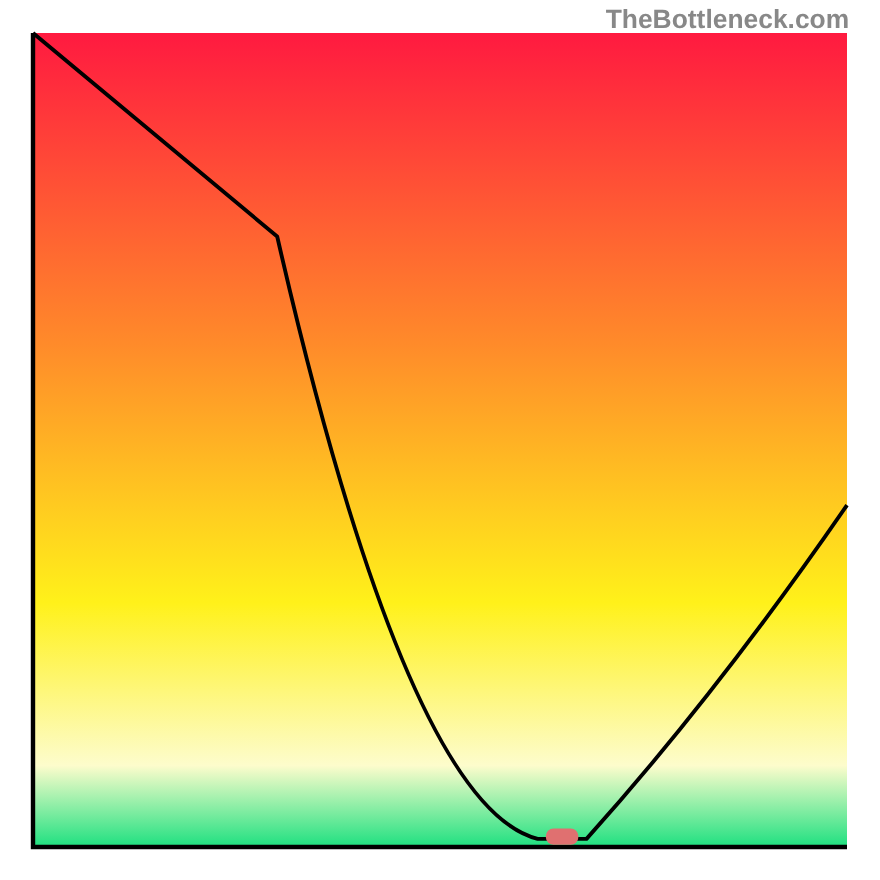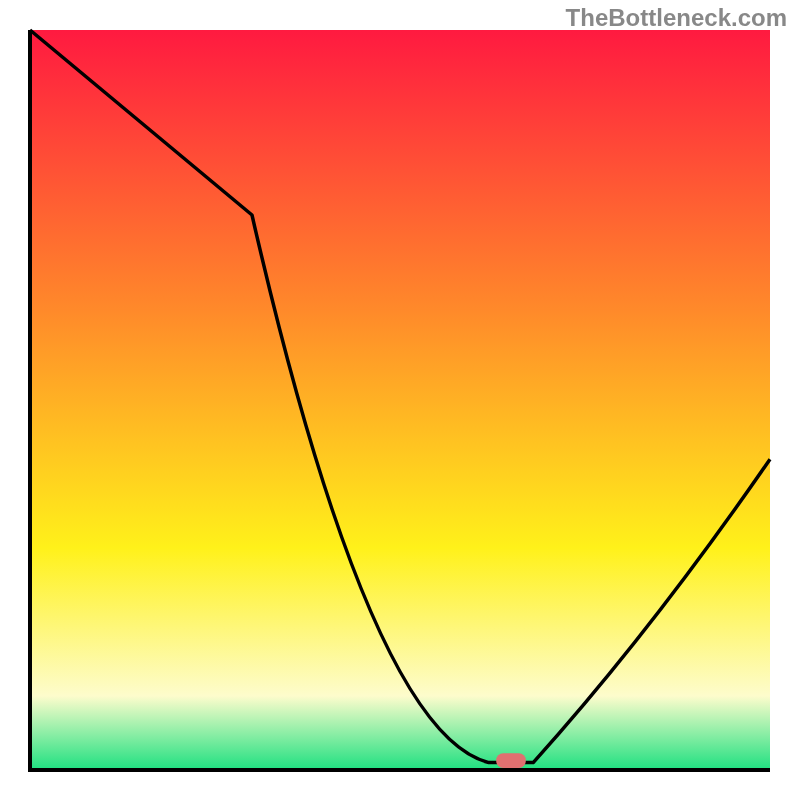--- a/index.html
+++ b/index.html
@@ -12,21 +12,21 @@
     font-family: Arial, sans-serif;
   }
   .container {
     position: relative;
     width: 800px;
     height: 800px;
   }
   .watermark {
     position: absolute;
     top: 4px;
-    right: 13px;
+    right: 28px;
     font-size: 24px;
     font-weight: bold;
     color: #888888;
     z-index: 10;
   }
   svg {
     display: block;
   }
 </style>
 </head>

